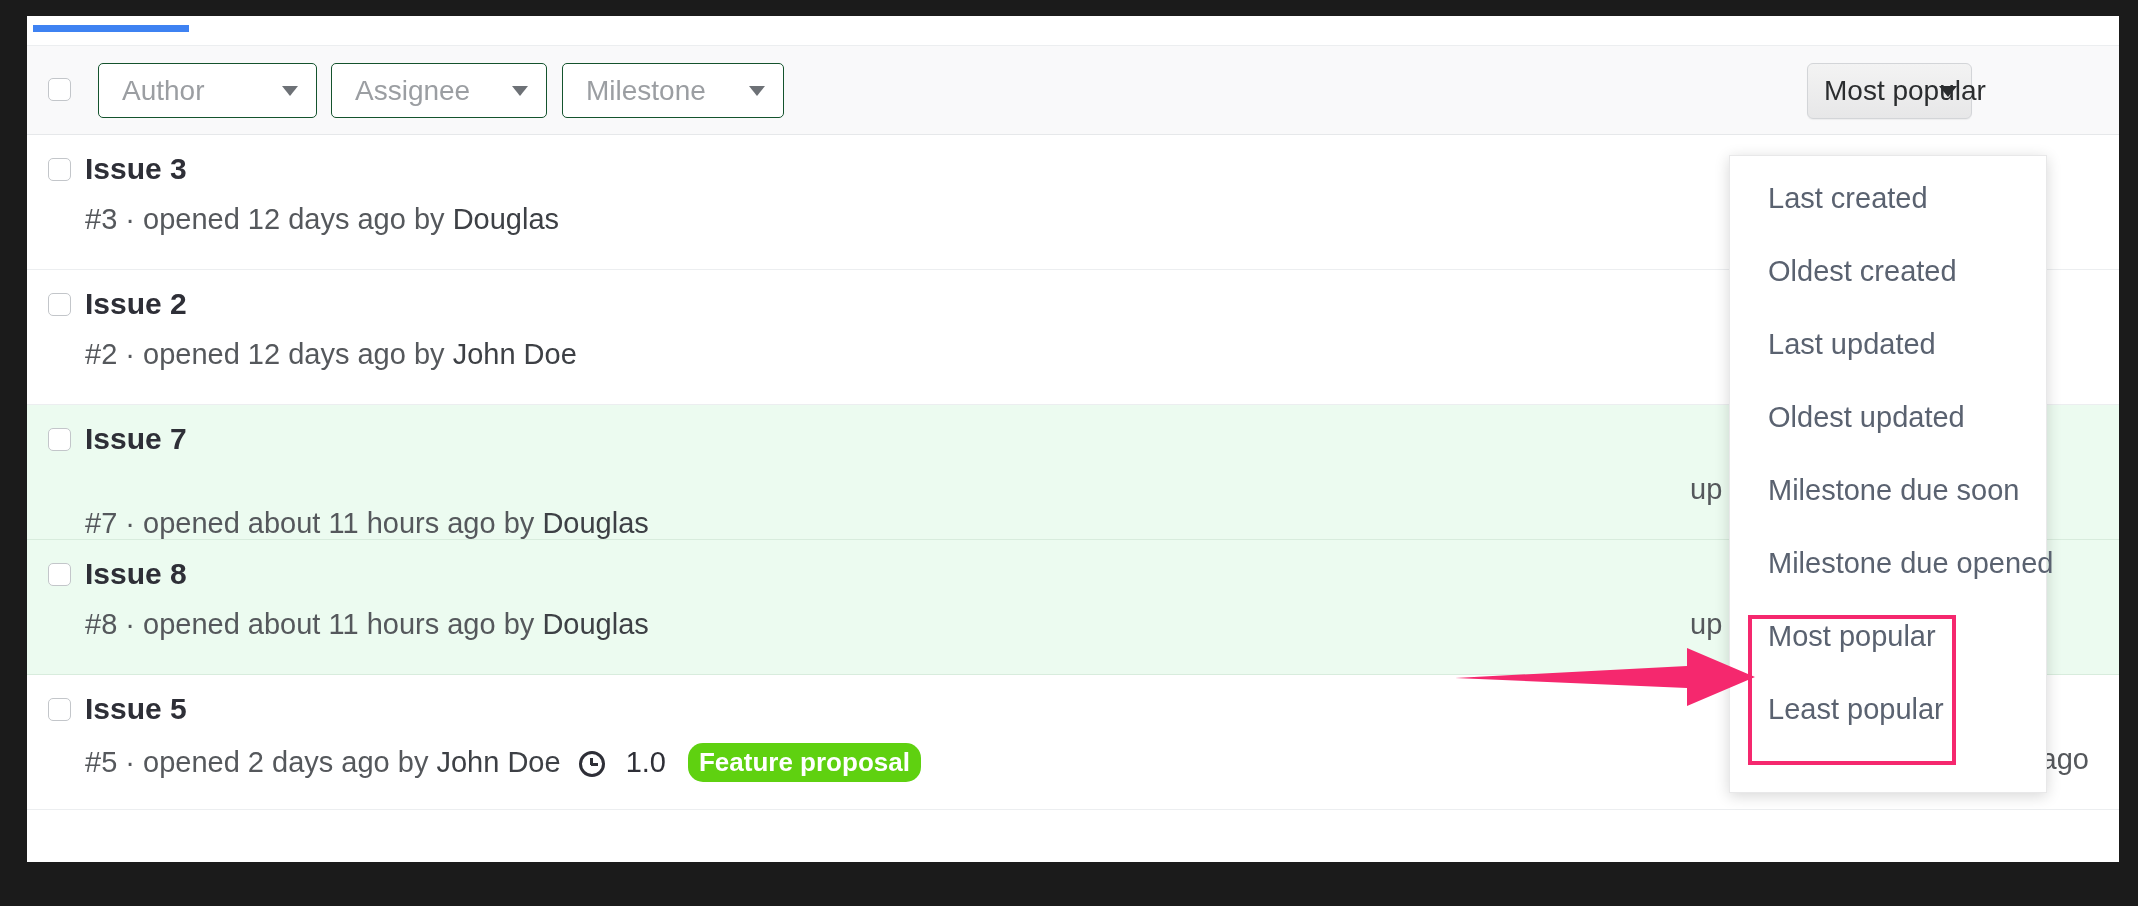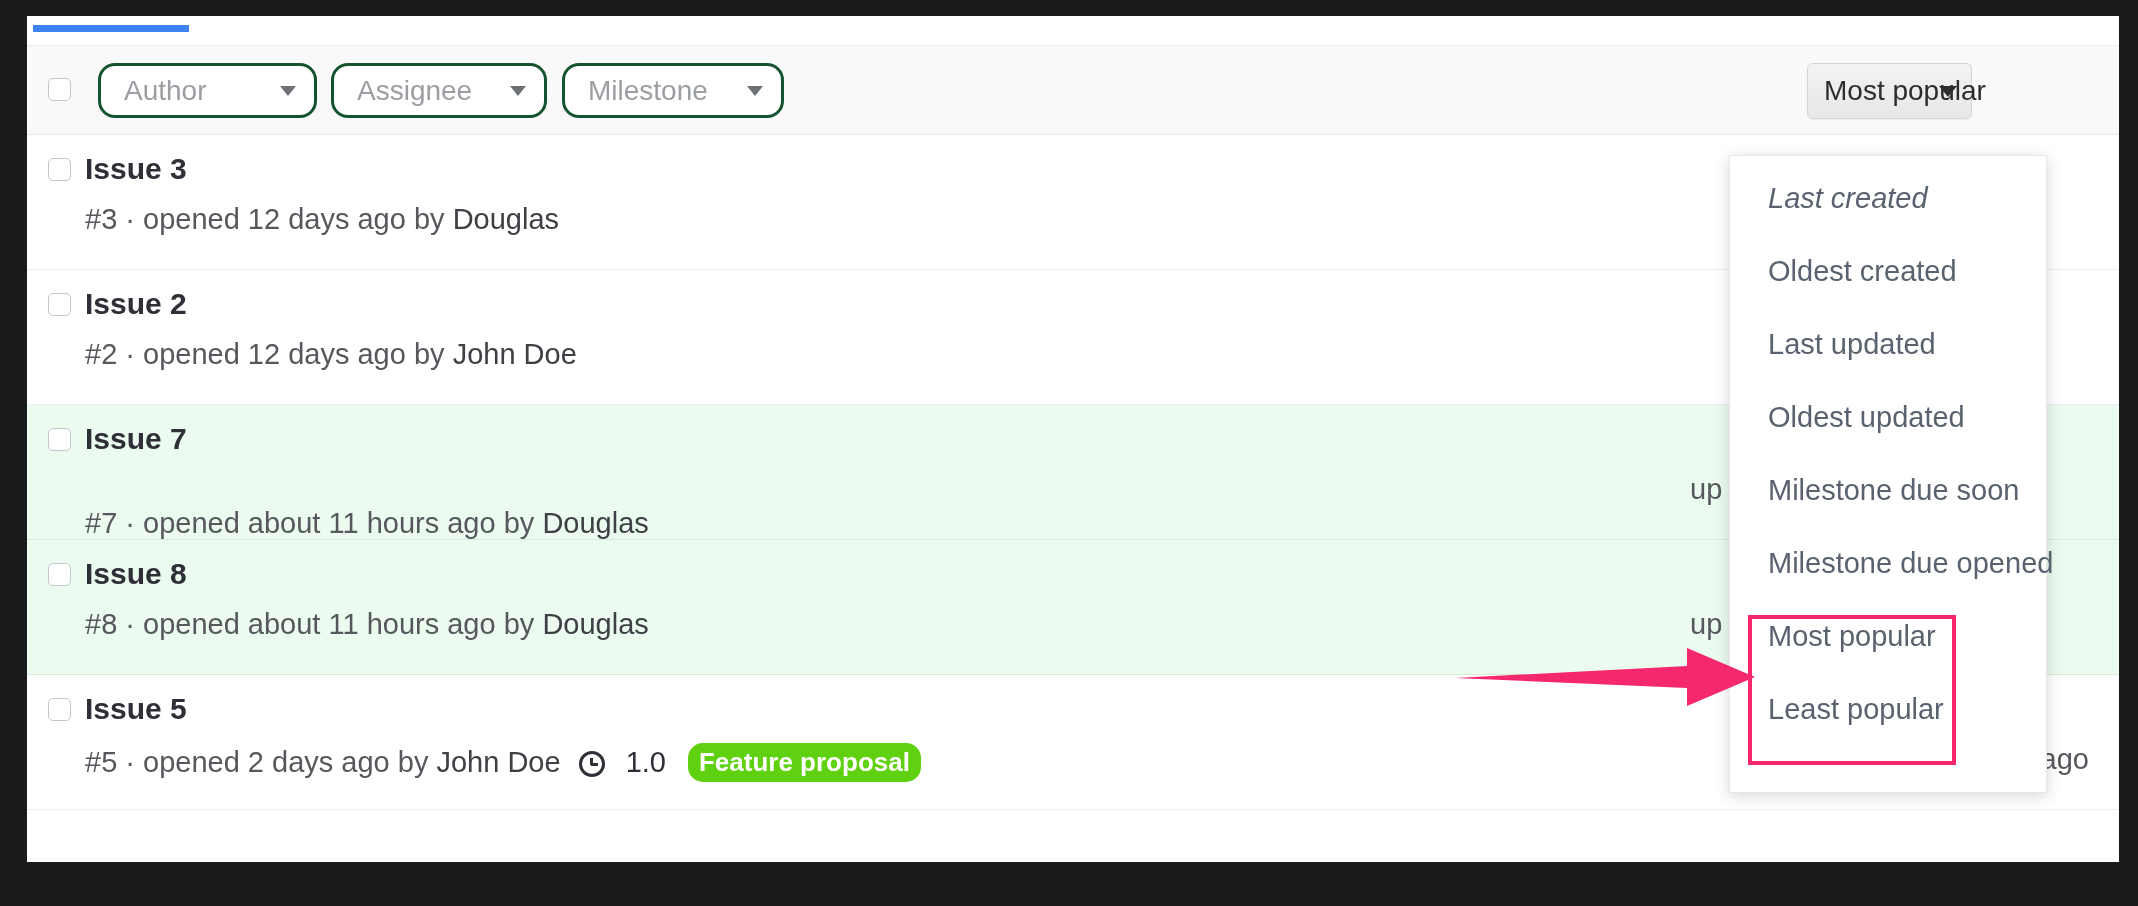--- a/index.html
+++ b/index.html
@@ -85,22 +85,22 @@
     position: absolute;
     left: 48px;
     top: 32px;
   }
 
   .filter-select {
     position: absolute;
     top: 17px;
     height: 55px;
     background: #ffffff;
-    border: 3px solid #14532d;
-    border-radius: 17px;
+    border: 1px solid #14532d;
+    border-radius: 5px;
   }
 
   .filter-select .fs-label {
     position: absolute;
     left: 23px;
     top: 50%;
     transform: translateY(-50%);
     font-size: 28px;
     color: #9b9ea2;
     font-family: "Liberation Sans", sans-serif;
@@ -404,21 +404,21 @@
           <span class="label-badge" style="background:#5fd110;">Feature proposal</span>
         </div>
         <div class="updated-text">updated about a minute ago</div>
       </div>
 
     </div>
 
   </div>
 
   <div id="sort-menu">
-    <div class="menu-item" style="top:26px;font-style:italic;">Last created</div>
+    <div class="menu-item" style="top:26px;">Last created</div>
     <div class="menu-item" style="top:99px;">Oldest created</div>
     <div class="menu-item" style="top:172px;">Last updated</div>
     <div class="menu-item" style="top:245px;">Oldest updated</div>
     <div class="menu-item" style="top:318px;">Milestone due soon</div>
     <div class="menu-item" style="top:391px;">Milestone due opened</div>
     <div class="menu-item" style="top:464px;">Most popular</div>
     <div class="menu-item" style="top:537px;">Least popular</div>
   </div>
 
   <div id="highlight-box"></div>

